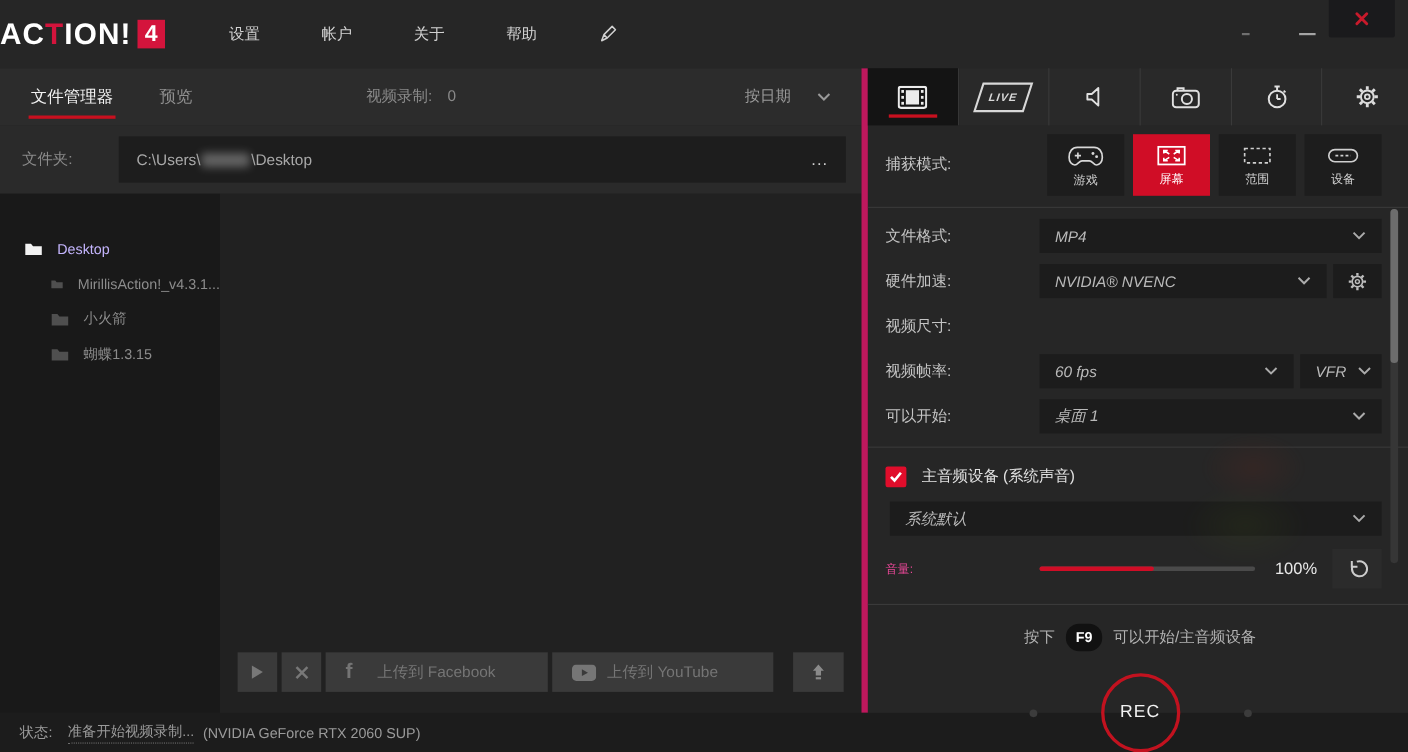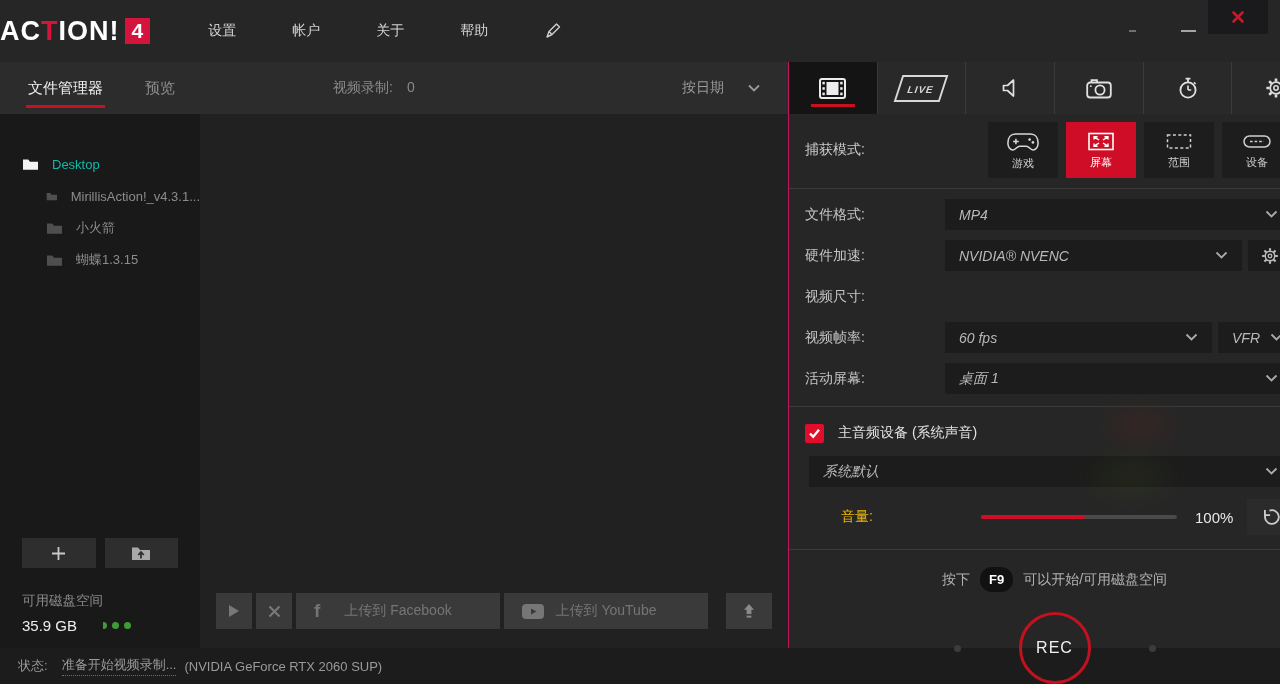--- a/index.html
+++ b/index.html
@@ -21,21 +21,21 @@
   .menu-pen { display:flex; }
   .win-controls { position:absolute; right:0; top:0; height:100%; display:flex; align-items:center; }
   .tray-dash { width:7px; height:2px; background:#6f6f6f; margin-right:45px; }
   .min-dash { width:15px; height:2px; background:#a5a5a5; margin-right:12px; }
   .close-btn { width:60px; height:34px; background:#1a1a1c; display:flex; align-items:center;
     justify-content:center; align-self:flex-start; margin-right:12px; border-radius:0 0 2px 2px; cursor:pointer; }
 
   .main { flex:1; display:flex; min-height:0; }
 
   
-  .left-panel { width:789px; flex:none; display:flex; flex-direction:column; border-right:1px solid #be185d; }
+  .left-panel { width:789px; flex:none; display:flex; flex-direction:column; border-right:6px solid #be185d; }
   .lp-header { height:52px; background:#2c2c2c; display:flex; align-items:center; padding:0 28px; flex:none; }
   .lp-tab { font-size:15px; cursor:pointer; }
   .lp-tab.active { color:#f2f2f2; position:relative; }
   .lp-tab.active::after { content:""; position:absolute; left:-2px; right:-2px; bottom:-10px;
     height:3px; background:#c8101f; }
   .lp-tab.inactive { color:#8f8f8f; margin-left:42px; }
   .lp-count { margin-left:158px; color:#8a8a8a; font-size:14px; display:flex; gap:14px; }
   .lp-sort { margin-left:auto; display:flex; align-items:center; gap:24px; color:#9a9a9a;
     font-size:14px; cursor:pointer; }
 
@@ -45,21 +45,21 @@
   .path-box { flex:1; height:42px; background:#1d1d1d; margin-right:14px; display:flex;
     align-items:center; padding:0 16px; color:#a9a9a9; font-size:14px; cursor:text; }
   .blur-chip { display:inline-block; width:44px; height:13px; margin:0 1px;
     background:#9b9b9b; opacity:.55; filter:blur(4px); border-radius:3px; }
   .path-more { margin-left:auto; color:#d0d0d0; letter-spacing:1px; font-size:15px; cursor:pointer; }
 
   .lp-body { flex:1; display:flex; min-height:0; }
   .tree { width:200px; flex:none; background:#191919; padding-top:34px; position:relative; }
   .tree-item { height:32px; display:flex; align-items:center; gap:13px; padding-left:22px;
     font-size:13px; color:#8c8c8c; cursor:pointer; }
-  .tree-item.root { color:#14b8a6; }
+  .tree-item.root { color:#c4b5fd; }
   .tree-item.child { padding-left:46px; }
   .tree-bottom { position:absolute; left:22px; right:22px; bottom:14px; }
   .tb-btns { display:flex; gap:9px; margin-bottom:24px; }
   .tb-btn { flex:1; height:30px; background:#2e2e2e; display:flex; align-items:center;
     justify-content:center; cursor:pointer; }
   .disk-label { color:#8a8a8a; font-size:13.5px; margin-bottom:7px; }
   .disk-row { display:flex; align-items:center; }
   .disk-value { color:#efefef; font-size:15px; }
   .disk-dots { display:flex; align-items:center; gap:5px; margin-left:26px; }
   .gdot { width:7px; height:7px; border-radius:50%; background:#3f9c35; }
@@ -109,21 +109,21 @@
   .select.vfr .chev { margin-left:10px; }
 
   .audio { margin-top:12px; border-top:1px solid #3a3a3a; border-bottom:1px solid #3a3a3a;
     padding:13px 28px 14px 16px; flex:none; position:relative; }
   .chk-row { display:flex; align-items:center; height:26px; }
   .checkbox { width:19px; height:19px; background:#e00d2b; border-radius:2px; display:flex;
     align-items:center; justify-content:center; cursor:pointer; flex:none; }
   .chk-label { margin-left:14px; color:#e2e2e2; font-size:14px; }
   .audio .device { margin:10px 0 0 4px; }
   .vol-row { display:flex; align-items:center; margin-top:12px; height:36px; }
-  .vol-label { color:#eab308; font-size:14px; width:50px; flex:none;margin-left:36px; }
+  .vol-label { color:#ec4899; font-size:11px; width:50px; flex:none; }
   .vol-slider { width:196px; height:4px; background:#4a4a4a; margin-left:90px;
     border-radius:2px; cursor:pointer; flex:none; }
   .vol-fill { height:100%; background:#d00d26; border-radius:2px; }
   .vol-value { margin-left:18px; color:#e8e8e8; font-size:15px; width:52px; }
   .reset-btn { margin-left:auto; width:45px; height:36px; background:#2b2b2b; display:flex;
     align-items:center; justify-content:center; cursor:pointer; }
 
   .hotkey { margin-top:17px; display:flex; align-items:center; justify-content:center;
     gap:10px; color:#b2b2b2; font-size:14px; flex:none; }
   .keycap { background:#111; color:#fff; font-weight:700; font-size:13px; padding:5px 9px;
@@ -197,20 +197,29 @@
             <span>0</span>
         </span>
         <span class="lp-sort">
           <span>按日期</span>
           <svg class="chev" width="12" height="8" viewBox="0 0 12 8">
               <path d="M1 1.5 L6 6.5 L11 1.5" fill="none" stroke="#9a9a9a" stroke-width="1.8"></path>
             </svg>
         </span>
       </div>
 
+      <div class="lp-folder">
+        <span class="folder-label">文件夹:</span>
+        <div class="path-box">
+          <span>C:\Users\</span>
+            <span class="blur-chip"></span>
+            <span>\Desktop</span>
+          <span class="path-more">...</span>
+        </div>
+      </div>
 
       <div class="lp-body">
         <div class="tree">
           <div class="tree-item root">
             <svg width="17" height="13" viewBox="0 0 17 13">
                 <path d="M1 1.5 h5.2 l1.8 2.3 h8 v8 h-15 z" fill="#f2f2f2"></path>
               </svg>
             <span>Desktop</span>
           </div>
           <div class="tree-item child">
@@ -225,44 +234,20 @@
               </svg>
             <span>小火箭</span>
           </div>
           <div class="tree-item child">
             <svg width="17" height="13" viewBox="0 0 17 13">
                 <path d="M1 1.5 h5.2 l1.8 2.3 h8 v8 h-15 z" fill="#4f4f4f"></path>
               </svg>
             <span>蝴蝶1.3.15</span>
           </div>
 
-          <div class="tree-bottom">
-            <div class="tb-btns">
-              <div class="tb-btn">
-                <svg width="17" height="17" viewBox="0 0 17 17">
-                    <path d="M8.5 2 V15 M2 8.5 H15" stroke="#c9c9c9" stroke-width="1.8"></path>
-                  </svg>
-              </div>
-              <div class="tb-btn">
-                <svg width="20" height="15" viewBox="0 0 20 15">
-                    <path d="M1 1.5 h6 l2 2.5 h10 v10 h-18 z" fill="#a9a9a9"></path>
-                    <path d="M10 12.5 V6.5 M7.2 9 L10 6 L12.8 9" stroke="#2e2e2e" stroke-width="1.8" fill="none"></path>
-                  </svg>
-              </div>
-            </div>
-            <div class="disk-label">可用磁盘空间</div>
-            <div class="disk-row">
-              <span class="disk-value">35.9 GB</span>
-              <span class="disk-dots">
-                <span class="gdot half"></span>
-                  <span class="gdot"></span>
-                  <span class="gdot"></span>
-              </span>
-            </div>
-          </div>
         </div>
 
         <div class="filearea">
           <div class="fa-toolbar">
             <div class="fa-btn fa-sq">
               <svg width="12" height="14" viewBox="0 0 12 14">
                   <path d="M1 1 L11 7 L1 13 Z" fill="#787878"></path>
                 </svg>
             </div>
             <div class="fa-btn fa-sq">
@@ -435,21 +420,21 @@
           <span>VFR</span>
           <span class="chev">
               <svg width="13" height="9" viewBox="0 0 13 9">
                 <path d="M1.5 1.5 L6.5 6.5 L11.5 1.5" fill="none" stroke="currentColor" stroke-width="1.8"></path>
               </svg>
             </span>
         </div>
       </div>
 
       <div class="set-row">
-        <span class="set-label">活动屏幕:</span>
+        <span class="set-label">可以开始:</span>
         <div class="select grow">
           <span>桌面 1</span>
           <span class="chev">
               <svg width="13" height="9" viewBox="0 0 13 9">
                 <path d="M1.5 1.5 L6.5 6.5 L11.5 1.5" fill="none" stroke="currentColor" stroke-width="1.8"></path>
               </svg>
             </span>
         </div>
       </div>
 
@@ -481,21 +466,21 @@
                 <path d="M6.2 3.2 L6.2 8.6 L11.6 8.6" fill="none" stroke="#cccccc" stroke-width="1.9"></path>
                 <path d="M6.8 8 A7.2 7.2 0 1 0 11 3.8" fill="none" stroke="#cccccc" stroke-width="1.9"></path>
               </svg>
           </div>
         </div>
       </div>
 
       <div class="hotkey">
         <span>按下</span>
         <span class="keycap">F9</span>
-        <span>可以开始/可用磁盘空间</span>
+        <span>可以开始/主音频设备</span>
       </div>
 
       <div class="rec-row">
         <span class="side-dot"></span>
         <div class="rec-btn">REC</div>
         <span class="side-dot"></span>
       </div>
 
       <div class="watermark"></div>
 

